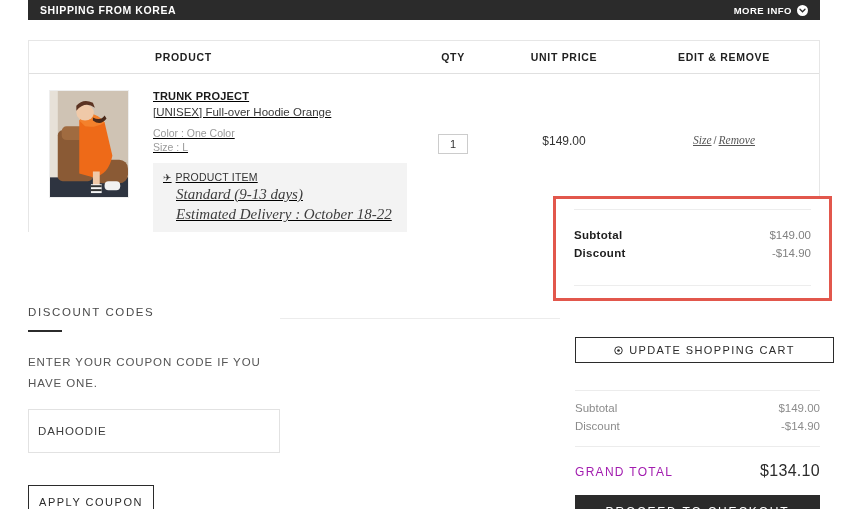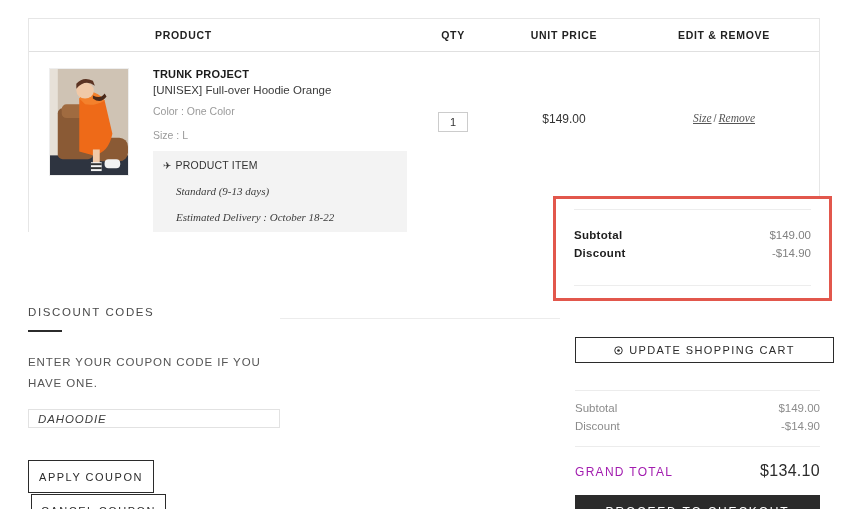--- a/index.html
+++ b/index.html
@@ -29,62 +29,62 @@
   .chev-circle {
     width: 11px; height: 11px; border-radius: 50%;
     background: #fff; display: inline-flex;
     align-items: center; justify-content: center;
     flex: 0 0 auto;
   }
   .chev-circle svg { display: block; }
 
   
   .cart-table {
-    position: absolute; left: 28px; top: 18px; width: 792px;
+    position: absolute; left: 28px; top: 40px; width: 792px;
     border: 1px solid #e6e6e6; border-bottom: none;
     background: #fff;
   }
   .thead {
     display: flex; align-items: center; height: 33px;
     border-bottom: 1px solid #e0e0e0;
     font-size: 10.5px; font-weight: bold; letter-spacing: 0.7px; color: #222;
   }
   .col-prod  { width: 378px; padding-left: 126px; }
   .col-qty   { width: 92px;  text-align: center; }
   .col-price { width: 130px; text-align: center; }
   .col-edit  { width: 190px; text-align: center; }
 
   .trow { display: flex; min-height: 144px; padding-top: 12px; }
-  .cell-prod  { width: 378px; display: flex; }
+  .cell-prod  { width: 378px; display: flex; text-decoration: underline; }
   .cell-qty   { width: 92px;  display: flex; justify-content: center; align-items: flex-start; padding-top: 48px; }
   .cell-price { width: 130px; text-align: center; padding-top: 48px; font-size: 12px; color: #333; }
   .cell-edit  { width: 190px; text-align: center; padding-top: 48px; font-size: 11px; color: #555; }
 
   .thumb-wrap { width: 126px; padding-left: 20px; padding-top: 4px; }
   .thumb {
     width: 80px; height: 108px; position: relative; overflow: hidden;
     background: #d8cfc4; border: 1px solid #eee;
   }
   .thumb svg { display: block; width: 100%; height: 100%; }
 
   .info { padding-top: 4px; }
   .brand { font-size: 11px; font-weight: bold; color: #1b1b1b; letter-spacing: 0.2px; }
   .pname { font-size: 11.5px; color: #3a3a3a; margin-top: 4px; }
-  .opt { font-size: 10.5px; color: #9a9a9a; margin-top: 12px; }
+  .opt { font-size: 10.5px; color: #9a9a9a; margin-top: 2px; }
   .opt.first { margin-top: 9px; }
 
   .overseas {
     margin-top: 10px; width: 254px; background: #f3f3f3;
     padding: 8px 10px 9px 10px;
   }
   .ov-head { font-size: 10.5px; color: #333; letter-spacing: 0.2px; }
   .ov-head .plane { font-size: 10px; margin-right: 4px; }
   .ov-line {
     font-family: "Liberation Serif", serif; font-style: italic;
-    font-size: 11px; color: #3c3c3c; margin-top: 14px; padding-left: 13px;
+    font-size: 15px; color: #3c3c3c; margin-top: 3px; padding-left: 13px;
   }
 
   .qty-box {
     width: 30px; height: 20px; border: 1px solid #ccc; background: #fff;
     font-size: 11px; color: #333; text-align: center; line-height: 18px;
     font-family: "Liberation Sans", sans-serif;
   }
   .editlink, .removelink {
     font-family: "Liberation Serif", serif; font-style: italic;
     text-decoration: underline; color: #555; cursor: pointer; font-size: 11.5px;
@@ -117,26 +117,25 @@
   .discount-sec { position: absolute; left: 28px; top: 306px; width: 252px; }
   .dc-title {
     font-size: 11.5px; letter-spacing: 1.6px; color: #4a4a4a;
   }
   .dc-rule { width: 34px; height: 2px; background: #2b2b2b; margin-top: 12px; }
   .dc-desc {
     margin-top: 20px; font-size: 11.5px; letter-spacing: 0.9px;
     color: #555; line-height: 21px; width: 245px;
   }
   .coupon-input {
-    margin-top: 15px; width: 252px; height: 19px;
+    margin-top: 15px; width: 252px; height: 44px;
     border: 1px solid #e2e2e2; background: #fff;
     font-family: "Liberation Sans", sans-serif;
     font-size: 11.5px; letter-spacing: 0.9px; color: #3d3d3d;
     padding: 0 9px;
-    font-style: italic;
   }
   .btn-apply {
     margin-top: 32px; width: 126px; height: 33px; background: #fff;
     border: 1px solid #2b2b2b; font-family: "Liberation Sans", sans-serif;
     font-size: 11px; letter-spacing: 1.5px; color: #2b2b2b; cursor: pointer;
   }
   .btn-cancel {
     margin-top: 1px; margin-left: 3px; width: 135px; height: 33px; background: #fff;
     border: 1px solid #2b2b2b; font-family: "Liberation Sans", sans-serif;
     font-size: 11px; letter-spacing: 1.5px; color: #2b2b2b; cursor: pointer;
@@ -175,20 +174,31 @@
     border: none; color: #fff; font-family: "Liberation Sans", sans-serif;
     font-size: 12px; letter-spacing: 1.8px; cursor: pointer;
     display: flex; align-items: center; justify-content: center;
   }
 </style>
 </head>
 <body>
 
 <div class="page">
 
+  <div class="ship-banner">
+    <span class="ship-txt">SHIPPING FROM KOREA</span>
+    <span class="more-wrap">
+      <span>MORE INFO</span>
+      <span class="chev-circle">
+        <svg width="7" height="7" viewBox="0 0 7 7">
+            <path d="M1 2.3 L3.5 4.8 L6 2.3" stroke="#2b2b2b" stroke-width="1.3" fill="none" stroke-linecap="round"></path>
+          </svg>
+      </span>
+    </span>
+  </div>
 
   <div class="cart-table">
 
     <div class="thead">
       <div class="col-prod">PRODUCT</div>
       <div class="col-qty">QTY</div>
       <div class="col-price">UNIT PRICE</div>
       <div class="col-edit">EDIT &amp; REMOVE</div>
     </div>
 

